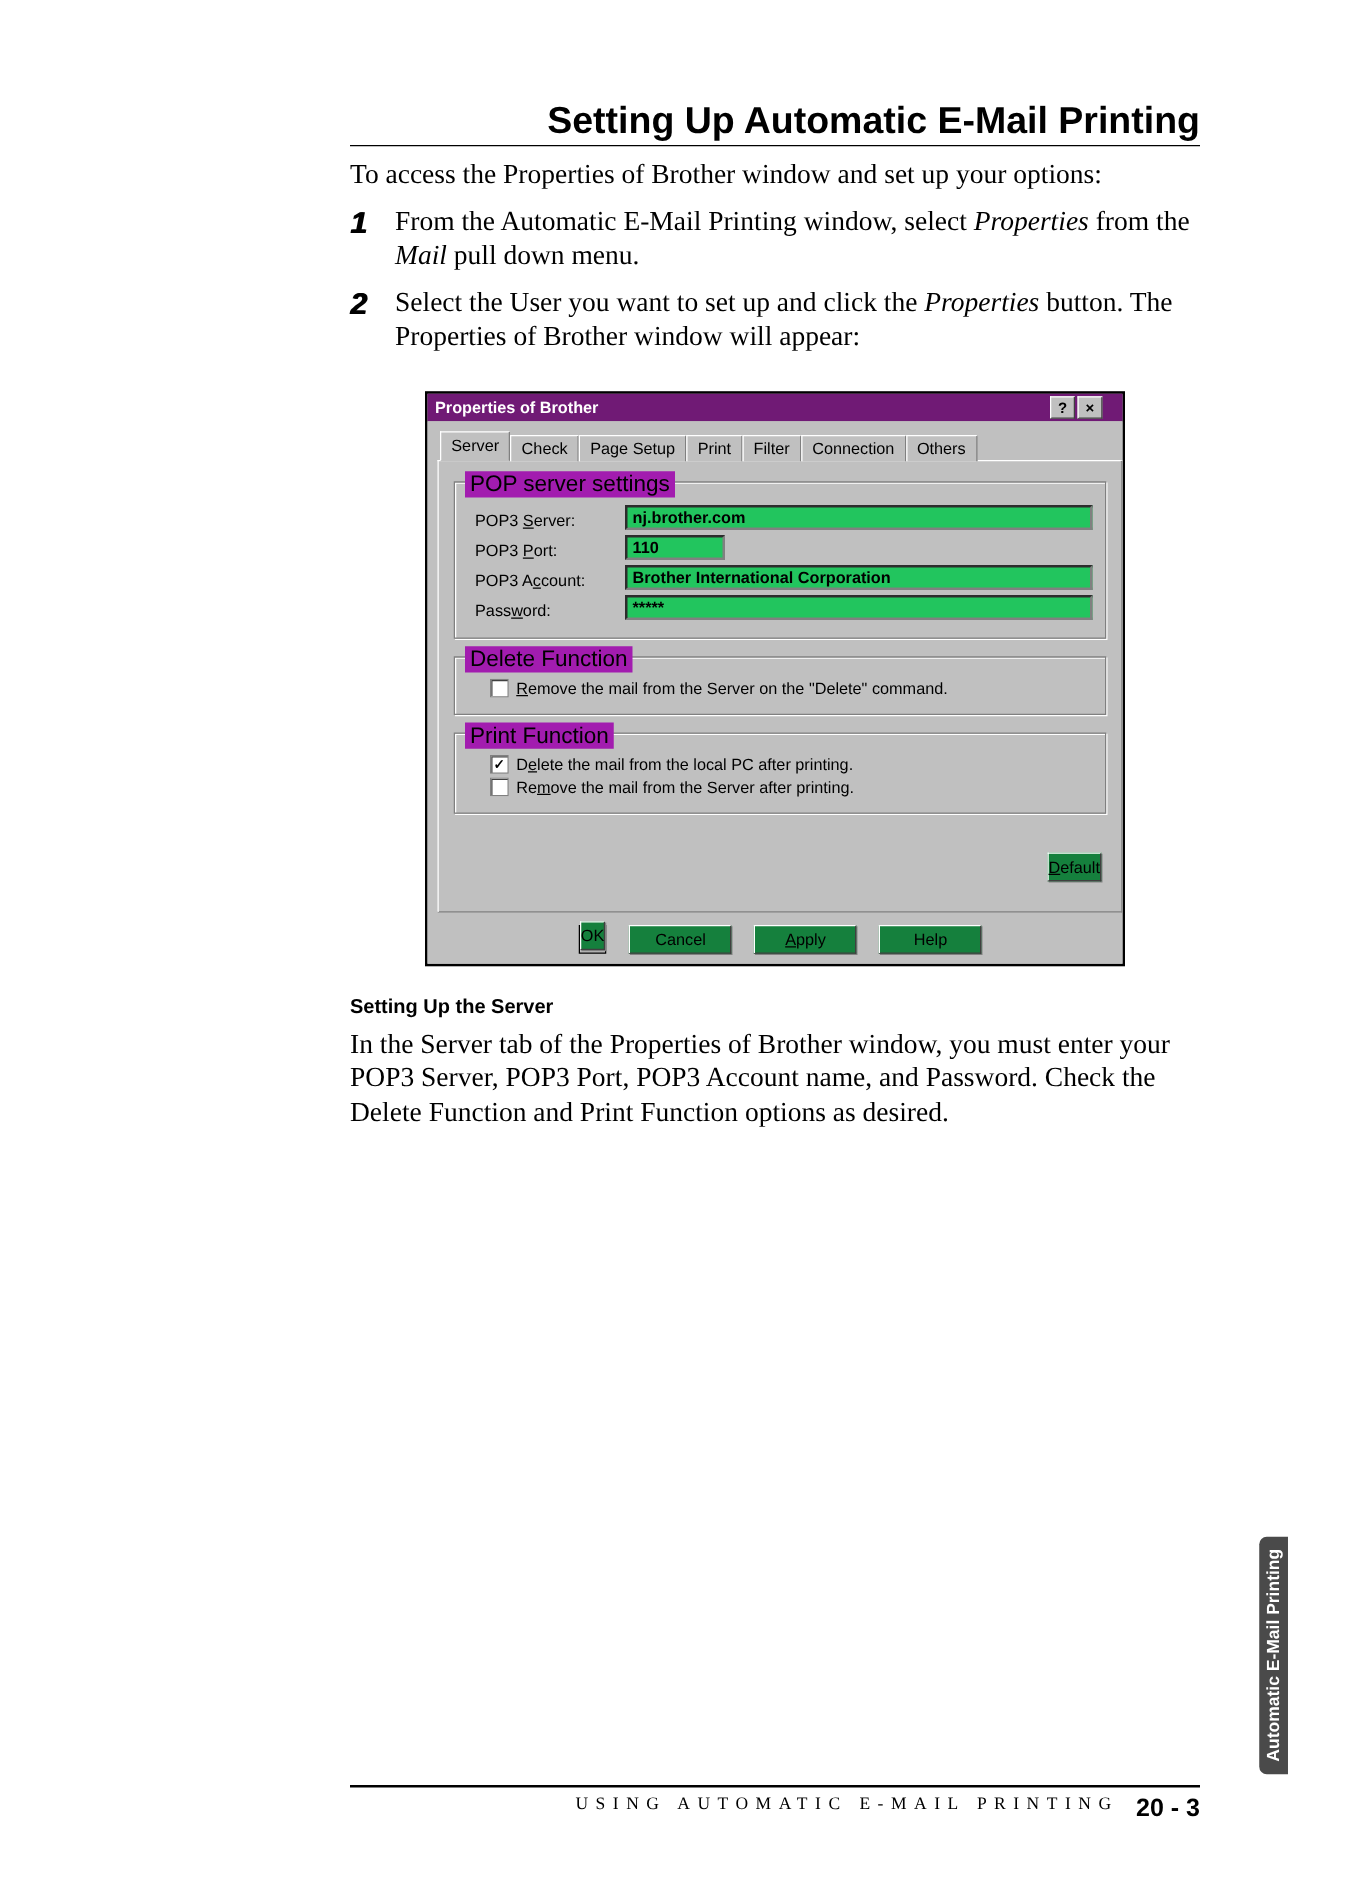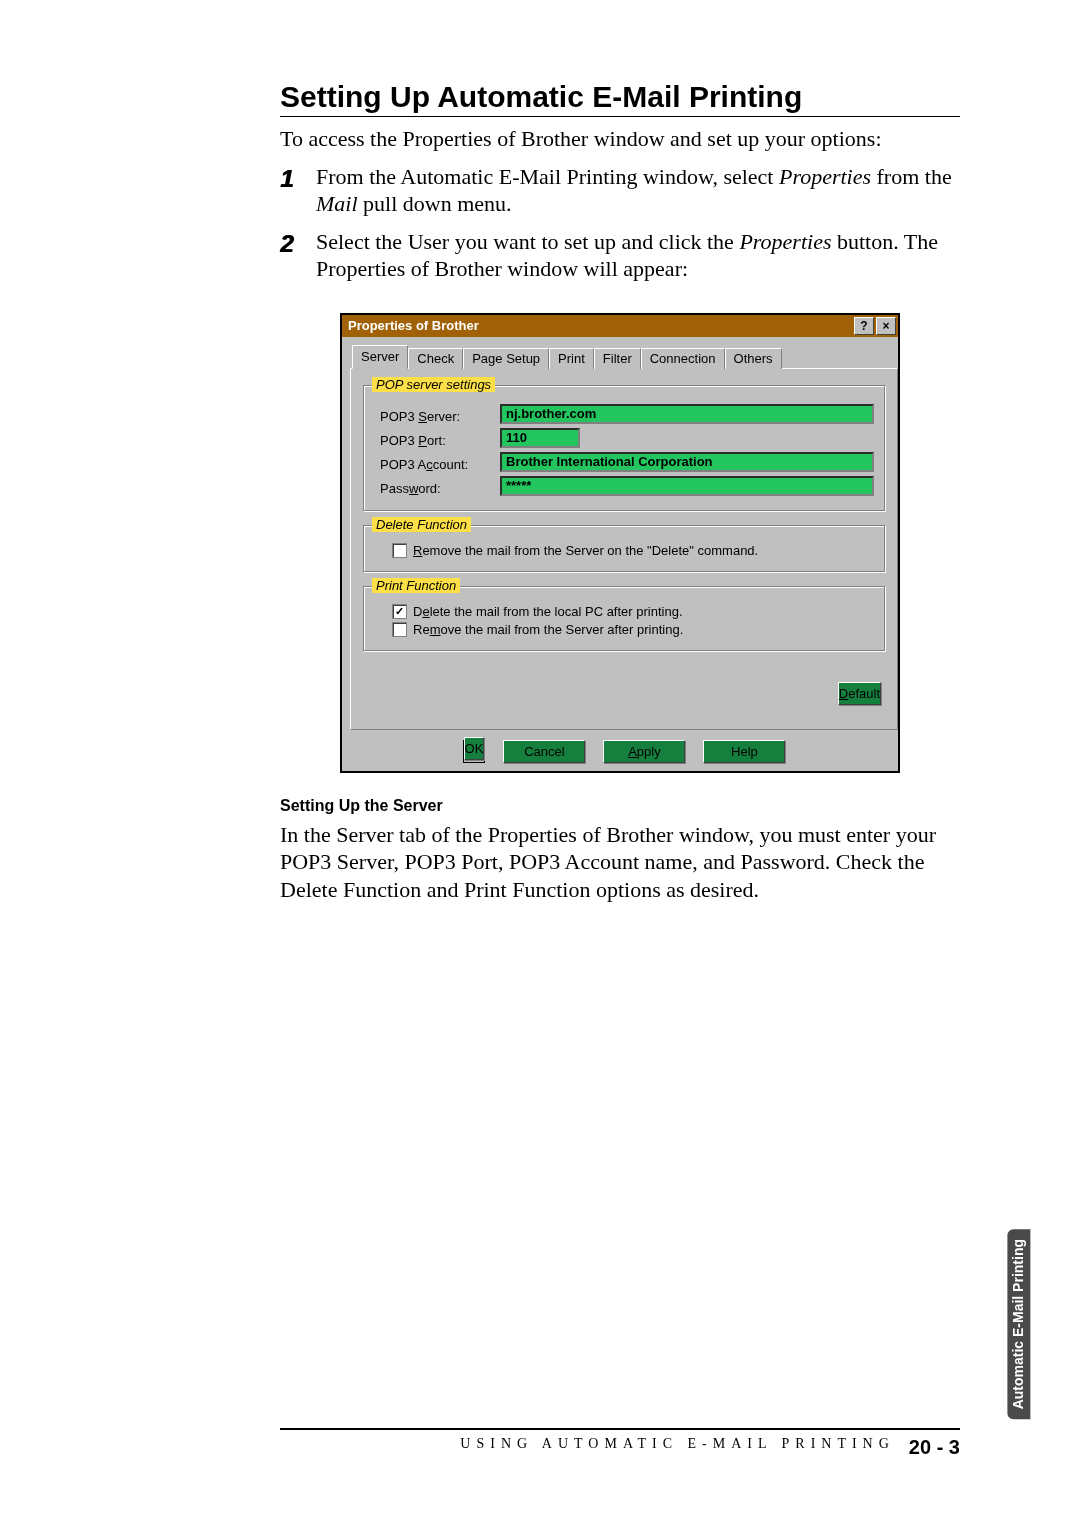--- a/index.html
+++ b/index.html
@@ -16,20 +16,21 @@
     padding: 80px 120px 0 280px;
     box-sizing: border-box;
   }
   .h1 {
     font-family: Arial, Helvetica, sans-serif;
     font-weight: bold;
     font-size: 30px;
     border-bottom: 1px solid #000;
     padding-bottom: 2px;
     margin: 0 0 8px 0;
+    text-align: right;
   }
   .body-text {
     font-size: 22px;
     line-height: 1.25;
     margin: 6px 0;
   }
   .body-text .italic { font-style: italic; }
   .step {
     position: relative;
     padding-left: 36px;
@@ -57,26 +58,26 @@
     margin: 30px auto 10px auto;
     width: 560px;
     font-family: "MS Sans Serif", Tahoma, Arial, sans-serif;
     font-size: 13px;
     color: #000;
     background: #c0c0c0;
     border: 2px solid #000;
     box-sizing: border-box;
   }
   .titlebar {
-    background: #a16207;
+    background: #701a75;
     color: #fff;
     display: flex;
     align-items: center;
     height: 22px;
-    padding: 0 2px 0 6px;
+    padding: 0 16px 0 6px;
     font-weight: bold;
     font-family: Arial, Helvetica, sans-serif;
   }
   .titlebar .spacer { flex: 1; }
   .winbtn {
     width: 18px; height: 16px;
     background: #c0c0c0;
     border: 1px solid #fff;
     border-right-color:#404040; border-bottom-color:#404040;
     margin-left: 2px;
@@ -128,24 +129,23 @@
   .groupbox {
     border:1px solid #808080;
     box-shadow: 1px 1px 0 #fff inset, 1px 1px 0 #fff;
     margin: 6px 2px 14px 2px;
     padding: 14px 10px 10px 10px;
     position:relative;
   }
   .groupbox .legend {
     position:absolute;
     top:-9px; left:8px;
-    background:#fde047;
+    background:#a21caf;
     padding:0 4px;
-    font-size:13px;
-    font-style:italic;
+    font-size:18px;
   }
   .form-row {
     display:flex;
     align-items:flex-end;
     margin:4px 0;
   }
   .form-row .lbl {
     width: 120px;
     text-align:left;
     padding-left: 6px;

